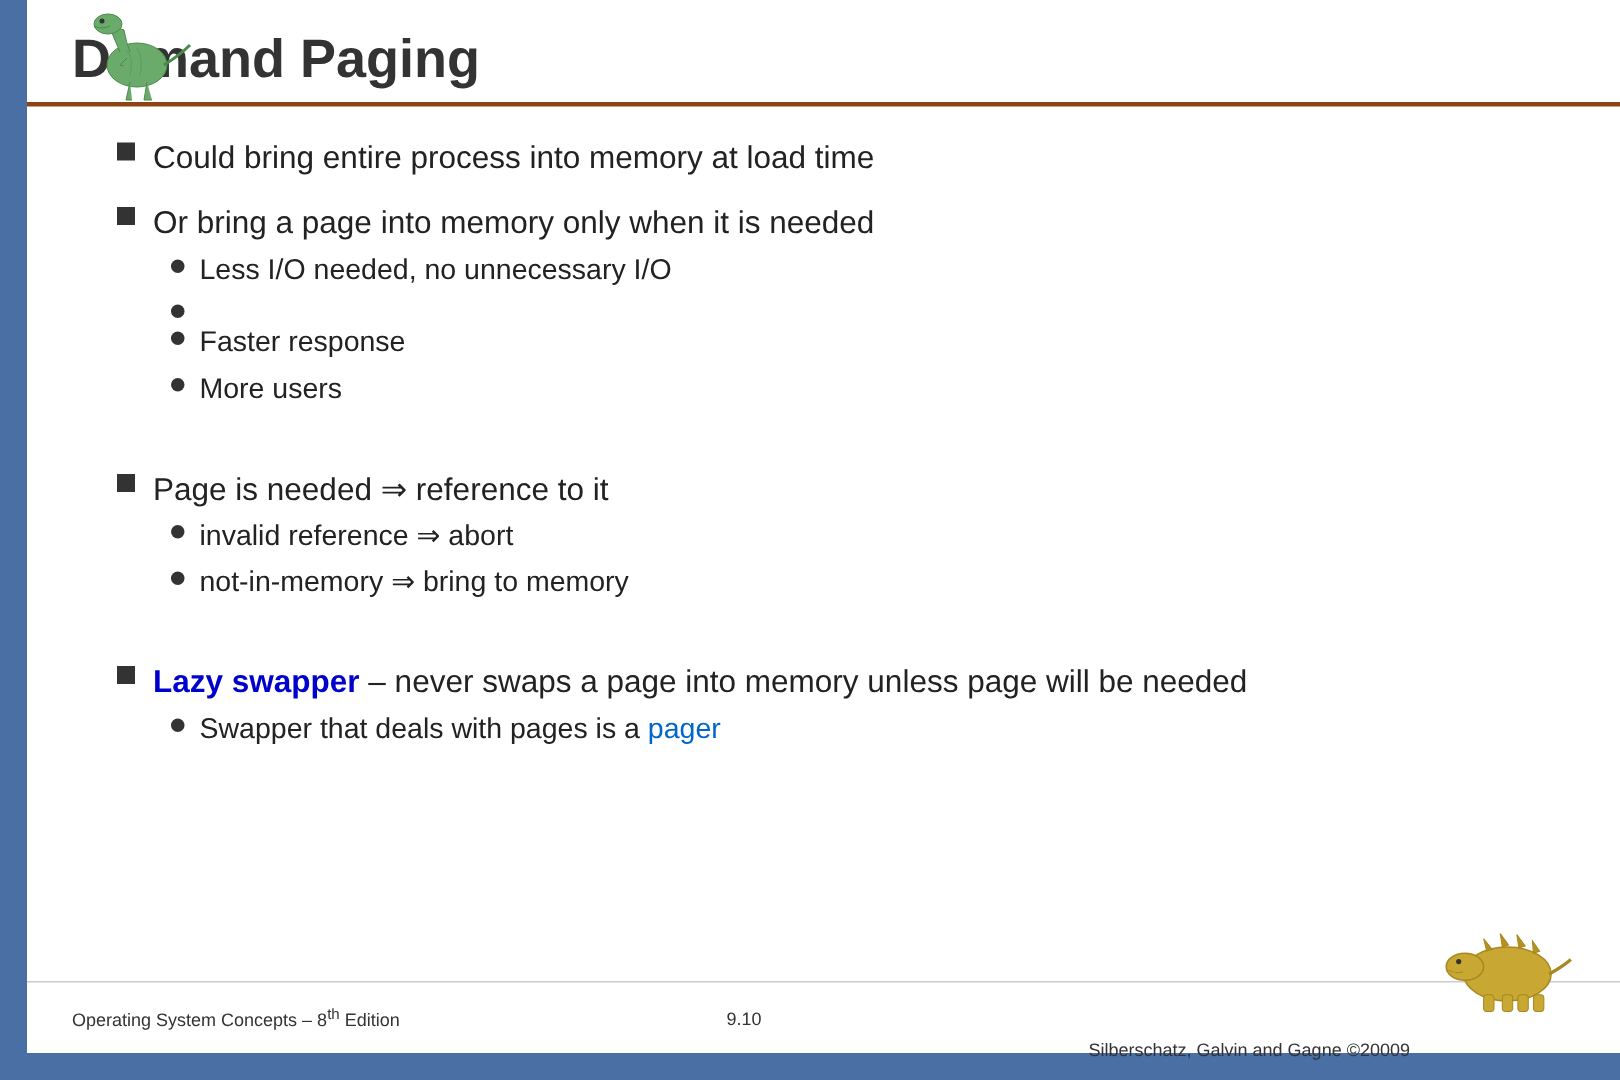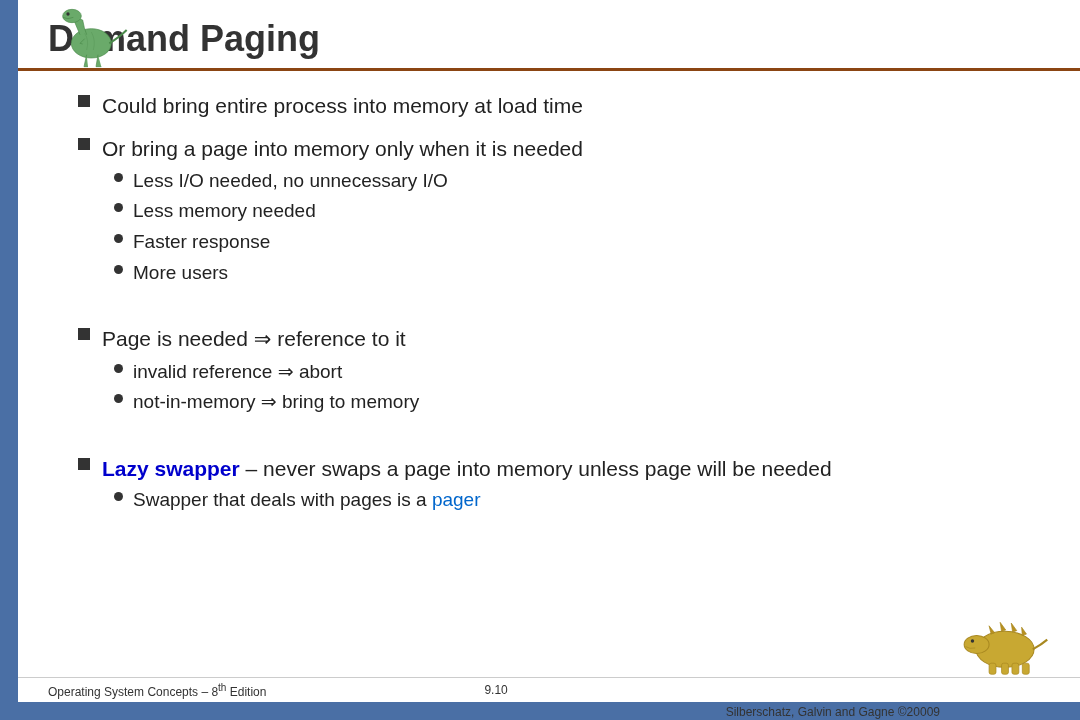--- a/index.html
+++ b/index.html
@@ -134,21 +134,21 @@
       color: #0066cc;
       font-weight: normal;
     }
 
     .arrow-symbol {
       font-family: serif;
     }
 
     
     .footer {
-      height: 25px;
+      height: 48px;
       display: flex;
       align-items: center;
       justify-content: space-between;
       padding: 0 30px;
       font-size: 12px;
       color: #333333;
       border-top: 1px solid #cccccc;
       margin-top: auto;
     }
 
@@ -221,21 +221,20 @@
         <div class="bullet-square"></div>
         <span>Or bring a page into memory only when it is needed</span>
       </div>
       <div class="sub-list">
         <div class="sub-bullet-item">
           <div class="sub-bullet-circle"></div>
           <span>Less I/O needed, no unnecessary I/O</span>
         </div>
         <div class="sub-bullet-item">
           <div class="sub-bullet-circle"></div>
-          <span>Less memory needed</span>
         </div>
         <div class="sub-bullet-item">
           <div class="sub-bullet-circle"></div>
           <span>Faster response</span>
         </div>
         <div class="sub-bullet-item">
           <div class="sub-bullet-circle"></div>
           <span>More users</span>
         </div>
       </div>

